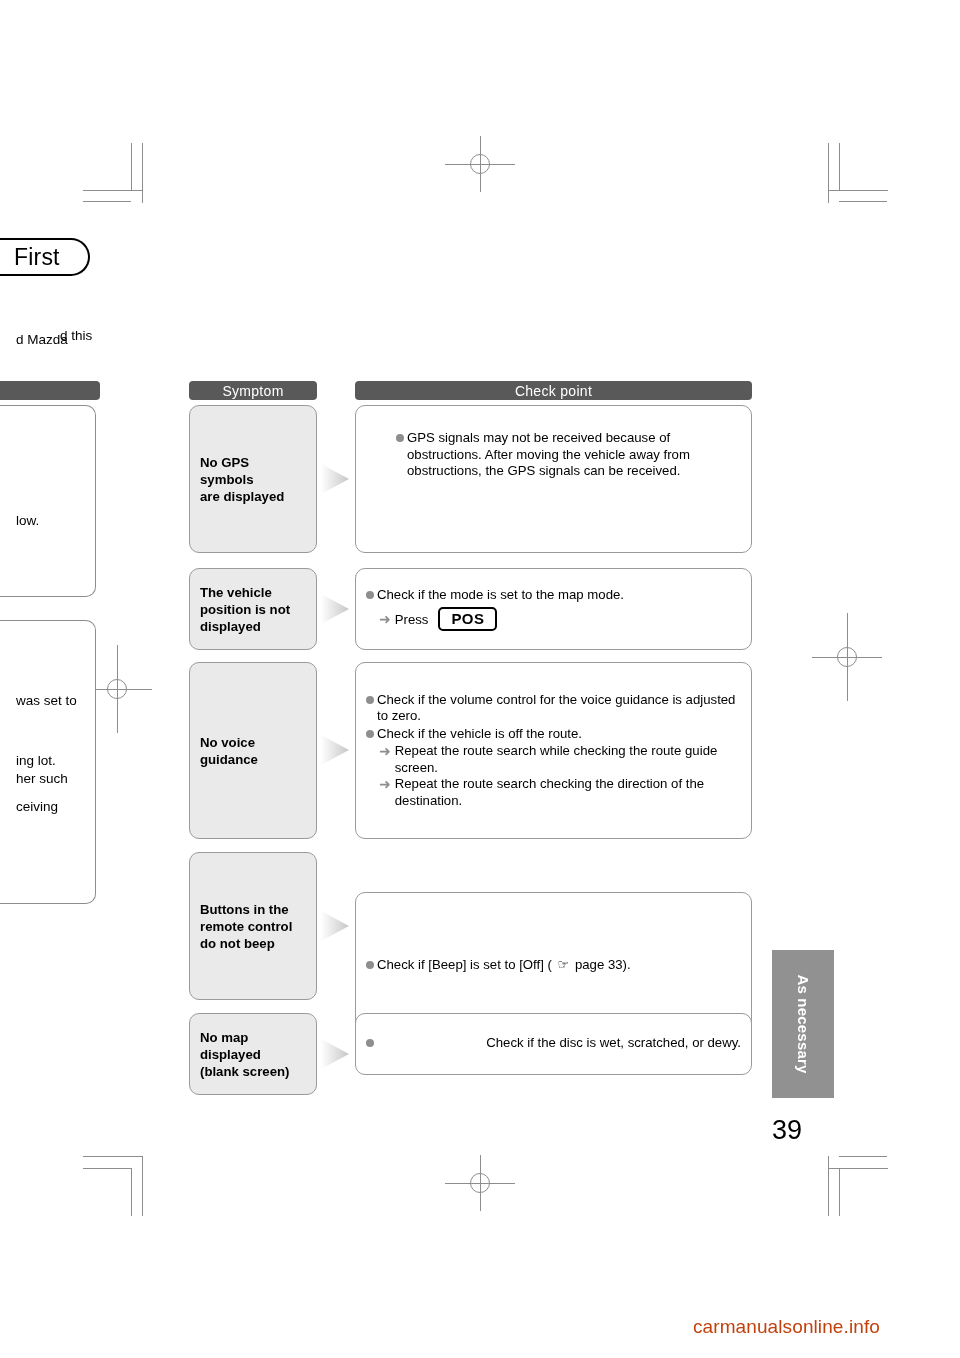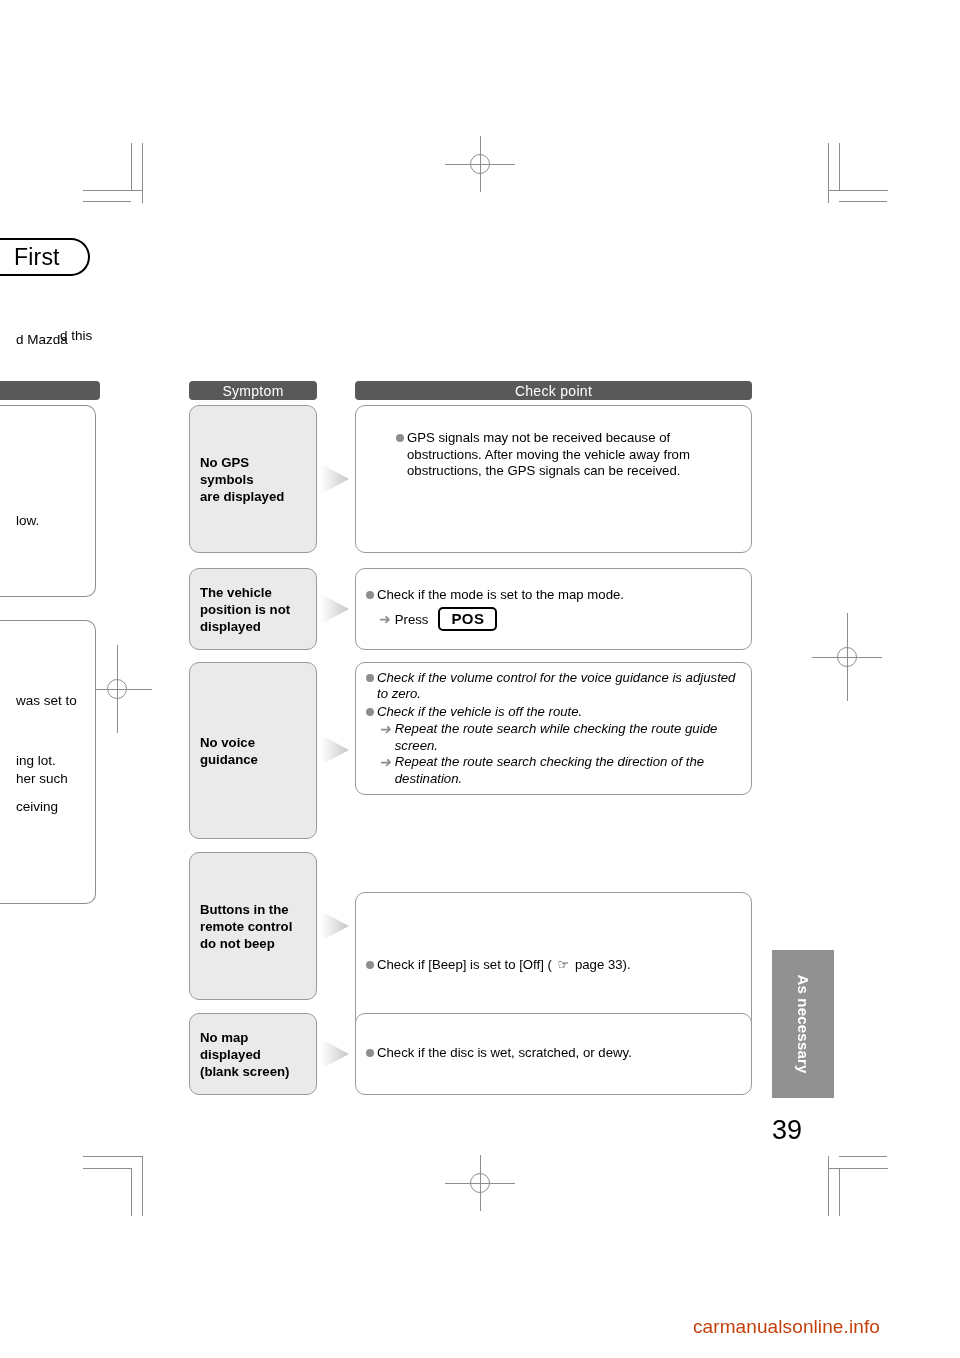--- a/index.html
+++ b/index.html
@@ -353,21 +353,21 @@
   <svg width="30" height="34" viewBox="0 0 30 34">
     <defs>
         <linearGradient id="g3" x1="0" y1="0" x2="1" y2="0">
       <stop offset="0%" stop-color="#ffffff"></stop>
           <stop offset="100%" stop-color="#c6c6c6"></stop>
     </linearGradient>
       </defs>
     <polygon points="0,2 0,32 28,17" fill="url(#g3)"></polygon>
   </svg>
 </div>
-<div class="chk-box" style="top:662px; height:133px;font-style:italic;">
+<div class="chk-box" style="top:662px; height:177px;">
   <div class="bul">
     <div class="dot"></div>
     <div class="txt">Check if the volume control for the voice guidance is adjusted to zero.</div>
   </div>
   <div class="bul">
     <div class="dot"></div>
     <div class="txt">Check if the vehicle is off the route.</div>
   </div>
   <div class="sub">
     <span class="ar">➜</span>
@@ -412,21 +412,21 @@
   <svg width="30" height="34" viewBox="0 0 30 34">
     <defs>
         <linearGradient id="g5" x1="0" y1="0" x2="1" y2="0">
       <stop offset="0%" stop-color="#ffffff"></stop>
           <stop offset="100%" stop-color="#c6c6c6"></stop>
     </linearGradient>
       </defs>
     <polygon points="0,2 0,32 28,17" fill="url(#g5)"></polygon>
   </svg>
 </div>
-<div class="chk-box" style="top:1013px; height:82px;">
+<div class="chk-box" style="top:1013px; height:62px;text-align:right;">
   <div class="bul">
     <div class="dot"></div>
     <div class="txt">Check if the disc is wet, scratched, or dewy.</div>
   </div>
 </div>
 
 <div class="side-tab">
   <span>As necessary</span>
 </div>
 <div class="page-num">39</div>

